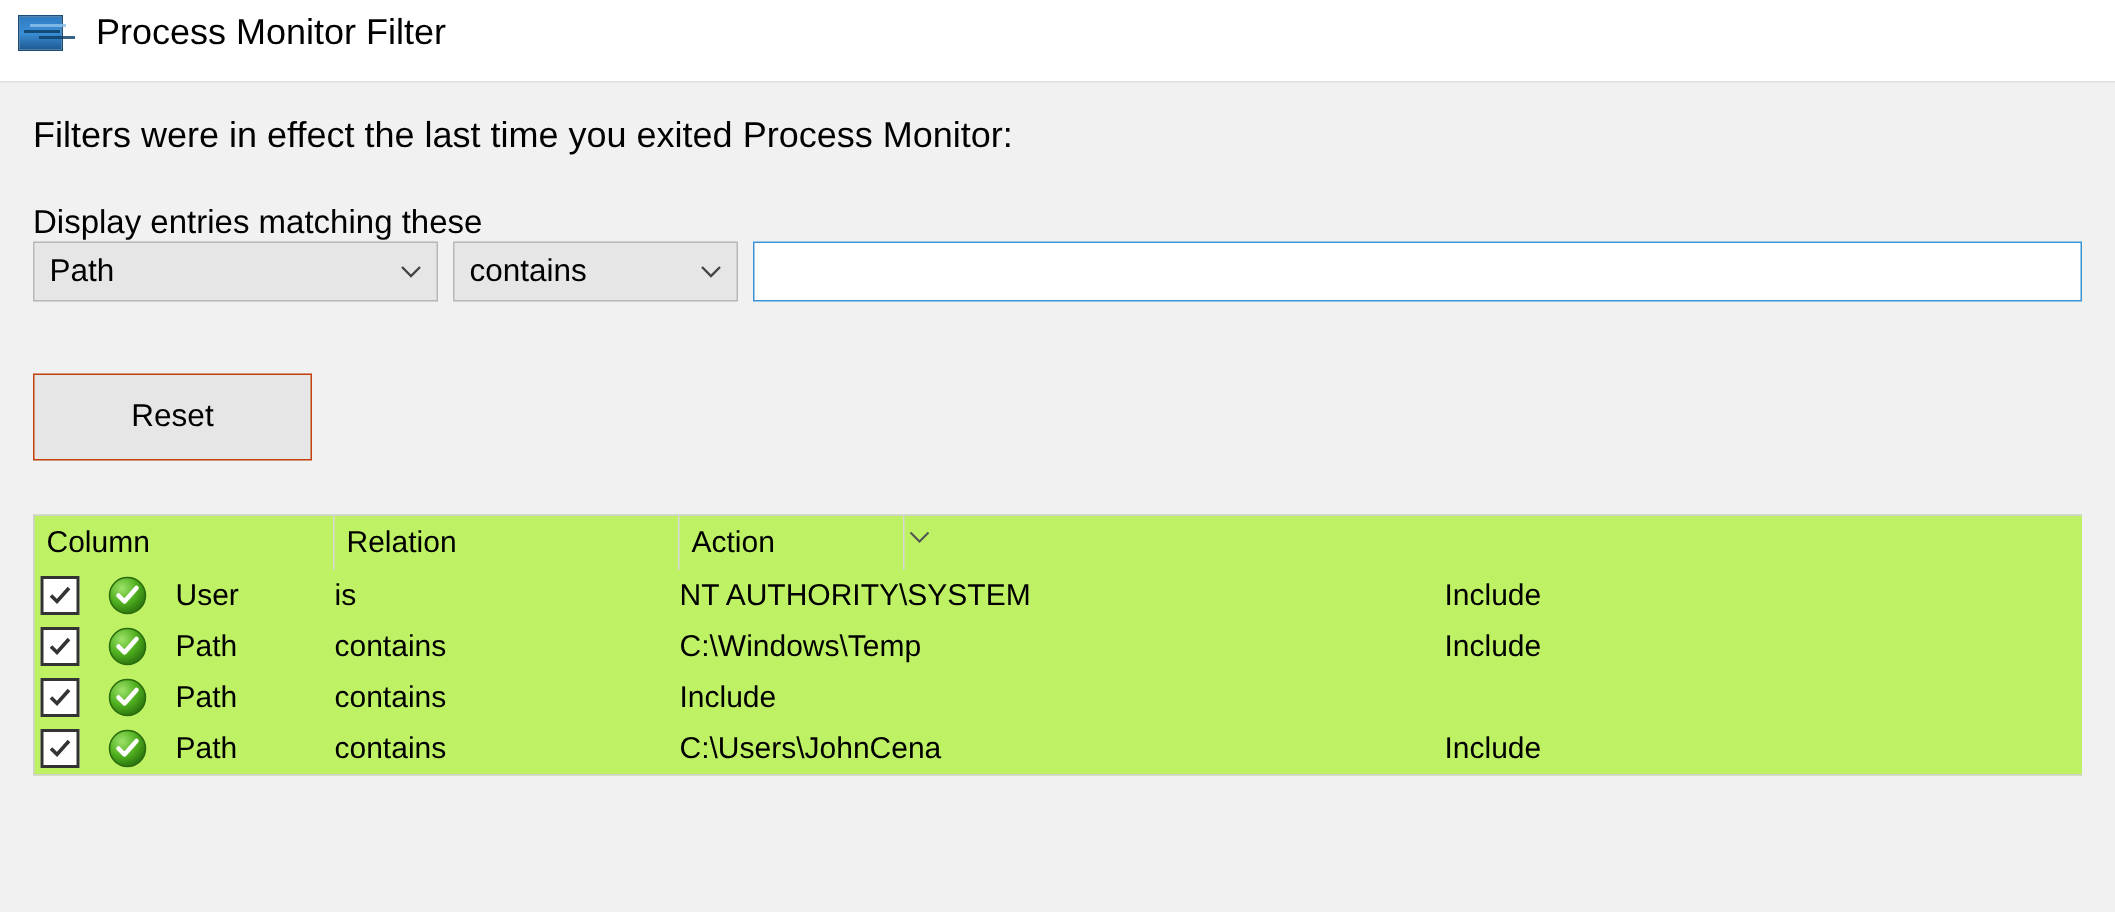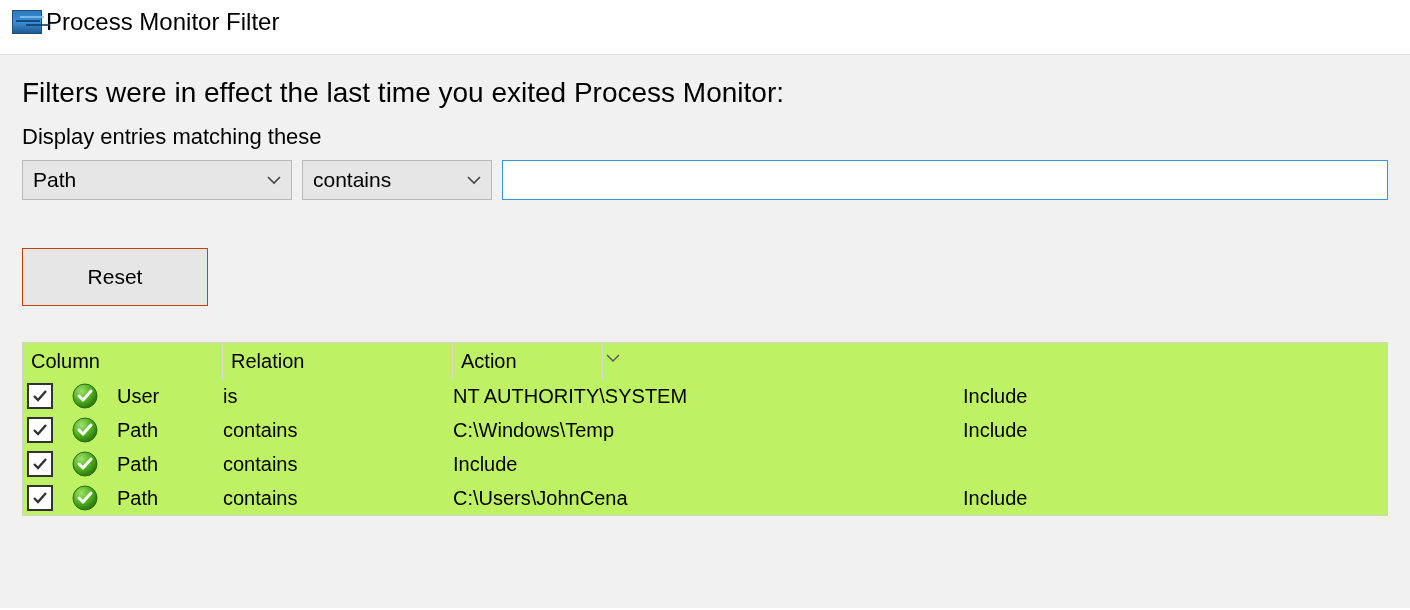--- a/index.html
+++ b/index.html
@@ -9,21 +9,21 @@
       background: #ffffff;
       width: 1410px;
       height: 610px;
       overflow: hidden;
       color: #000;
     }
     .titlebar {
       display: flex;
       align-items: center;
       padding: 8px 10px 18px 12px;
-      gap: 4px;
+      gap: 22px;
       background: #ffffff;
     }
     .app-icon {
       width: 30px;
       height: 24px;
       background: linear-gradient(180deg, #2e7cc2 0%, #3b8fd6 50%, #1e5a92 100%);
       border: 1px solid #1b4f7a;
       position: relative;
     }
     .app-icon::after {
@@ -35,22 +35,22 @@
       box-shadow: 4px -4px 0 #8ec3ea, 10px 4px 0 #0a3c63;
       opacity: 0.8;
     }
     .title-text { font-size: 24px; }
     .content {
       background: #f1f1f1;
       border-top: 1px solid #e0e0e0;
       padding: 22px 22px 0 22px;
       height: calc(100% - 56px);
     }
-    .status-line { font-size: 28px; margin-bottom: 15px; }
-    .instruction-line { font-size: 22px; margin-bottom: 10px; }
+    .status-line { font-size: 24px; margin-bottom: 30px; }
+    .instruction-line { font-size: 22px; }
     .filter-row {
       display: flex;
       gap: 10px;
       align-items: stretch;
       margin-bottom: 48px;
     }
     .dropdown {
       position: relative;
       background: #e6e6e6;
       border: 1px solid #b8b8b8;

